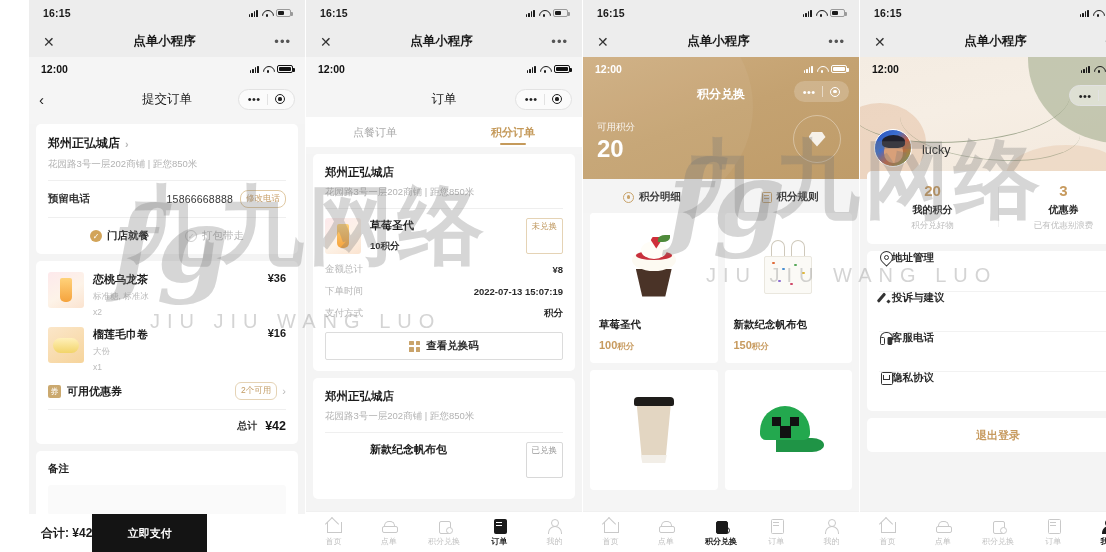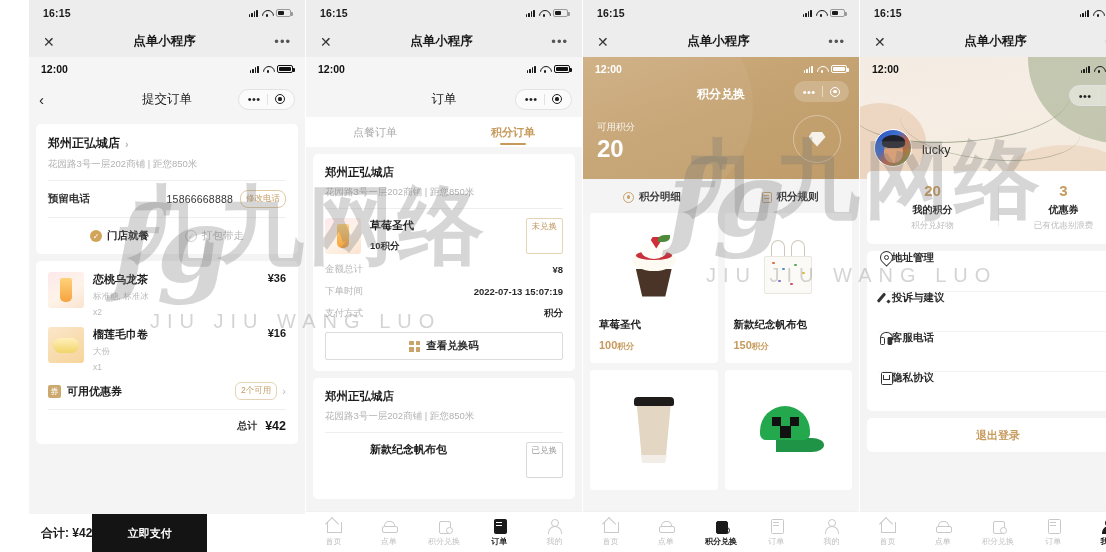--- a/index.html
+++ b/index.html
@@ -424,20 +424,24 @@
             <span class="chev">›</span>
           </span>
         </div>
         <div class="hr"></div>
         <div class="row total-row">
           <span class="total-l">总计</span>
           <span class="total-v">¥42</span>
         </div>
       </div>
 
+      <div class="card" style="padding-bottom:14px">
+        <div class="note-t">备注</div>
+        <div class="note-box"></div>
+      </div>
     </div>
 
     <div class="paybar">
       <span class="paysum">合计: ¥42</span>
       <span class="paybtn">立即支付</span>
     </div>
   </div>
 
   <div class="panel">
     <div class="wx-status">

